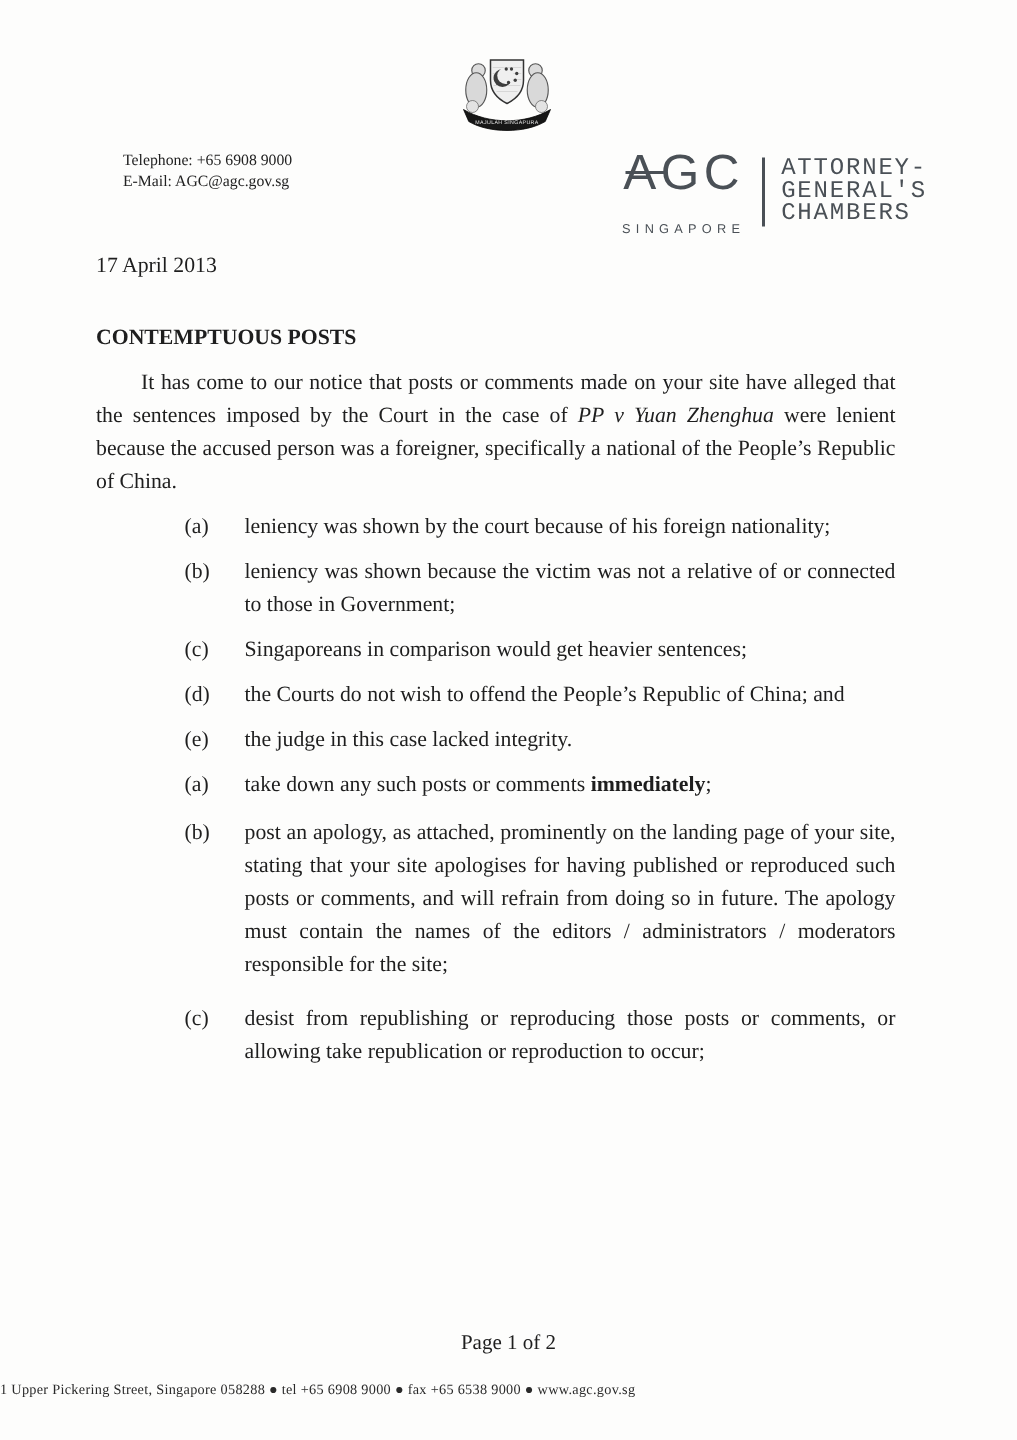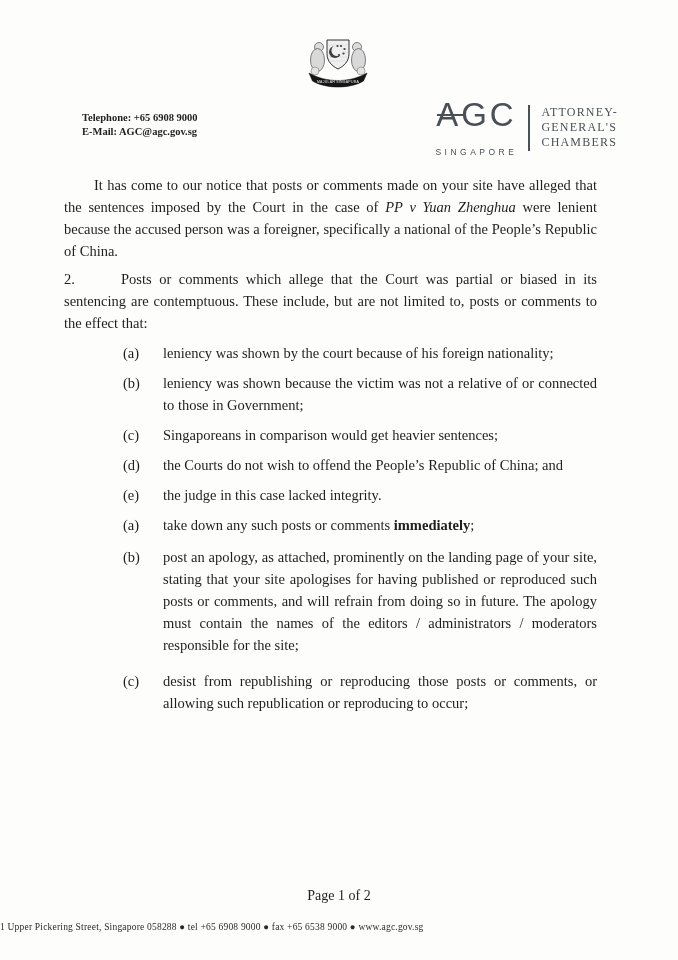--- a/index.html
+++ b/index.html
@@ -3,30 +3,30 @@
 <meta charset="utf-8">
 <style>
   html,body{margin:0;padding:0;background:#fff;}
   .page{
     position:relative;width:678px;height:960px;background:#fdfdfc;
     font-family:"Liberation Serif","DejaVu Serif",serif;color:#1e1e1e;
     overflow:hidden;
   }
   
   .crest{position:absolute;left:306px;top:34px;width:64px;height:62px;}
-  .contact{position:absolute;left:82px;top:111px;font-size:10.5px;line-height:14px;color:#222;font-weight:bold;}
+  .contact{position:absolute;left:82px;top:101px;font-size:10.5px;line-height:14px;color:#222;}
   .logo{position:absolute;top:98px;right:60px;display:flex;align-items:center;}
   .logo-left{display:flex;flex-direction:column;align-items:center;margin-right:11px;}
   .agc-word{position:relative;font-family:"Liberation Sans","DejaVu Sans",sans-serif;
     font-size:33px;line-height:33px;letter-spacing:3px;color:#4a5056;font-weight:400;}
   .agc-bar{position:absolute;left:1px;top:16px;width:27px;height:2px;background:#4a5056;}
   .logo-country{font-family:"Liberation Sans","DejaVu Sans",sans-serif;font-size:8.5px;
     letter-spacing:3.5px;color:#4a5056;margin-top:16px;}
   .logo-divider{width:2px;height:46px;background:#4a5056;margin-right:11px;}
-  .logo-name{font-family:Liberation Serif, serif;font-size:12px;
+  .logo-name{font-family:Liberation Mono, monospace;font-size:16px;
     line-height:15px;letter-spacing:1.2px;color:#4a5056;}
   
   .body-content{position:absolute;left:64px;right:81px;top:166px;font-size:14.5px;line-height:22px;}
   .date-line{margin:0;}
   .addressee{margin:34px 0 0 0;}
   .subject{margin:26px 0 0 0;font-weight:bold;}
   .para{margin:8px 0 0 0;text-align:justify;}
   .para-first{text-indent:30px;margin-top:8px;}
   .pnum{display:inline-block;width:57px;text-indent:0;}
   .numbered{margin-top:6px;}
@@ -91,26 +91,27 @@
     <div class="logo-divider"></div>
     <div class="logo-name">
       <div>ATTORNEY-</div>
       <div>GENERAL'S</div>
       <div>CHAMBERS</div>
     </div>
   </div>
 
   <div class="body-content">
 
+    <p class="date-line">17 April 2013</p>
 
 
+    <p class="subject">CONTEMPTUOUS POSTS</p>
 
     <p class="para para-first"><span class="seg-normal">It has come to our notice that posts or comments made on your site have alleged that the sentences imposed by the Court in the case of </span><span class="seg-italic">PP v Yuan Zhenghua</span><span class="seg-normal"> were lenient because the accused person was a foreigner, specifically a national of the People’s Republic of China.</span></p>
 
-    <p class="para numbered"><span class="pnum">2.</span><span>Posts or comments which allege that the Court was partial or biased in its sentencing are contemptuous. These include, but are not limited to, posts or comments to the effect that:</span></p>
 
     <div class="item">
       <span class="marker">(a)</span>
       <span class="itext"><span class="seg-normal">leniency was shown by the court because of his foreign nationality;</span></span>
     </div>
     <div class="item">
       <span class="marker">(b)</span>
       <span class="itext"><span class="seg-normal">leniency was shown because the victim was not a relative of or connected to those in Government;</span></span>
     </div>
     <div class="item">
@@ -130,21 +131,21 @@
     <div class="item">
       <span class="marker">(a)</span>
       <span class="itext"><span class="seg-normal">take down any such posts or comments </span><span class="seg-bold">immediately</span><span class="seg-normal">;</span></span>
     </div>
     <div class="item item-b3">
       <span class="marker">(b)</span>
       <span class="itext"><span class="seg-normal">post an apology, as attached, prominently on the landing page of your site, stating that your site apologises for having published or reproduced such posts or comments, and will refrain from doing so in future.  The apology must contain the names of the editors / administrators / moderators responsible for the site;</span></span>
     </div>
     <div class="item item-c3">
       <span class="marker">(c)</span>
-      <span class="itext"><span class="seg-normal">desist from republishing or reproducing  those posts or comments, or allowing such republication or reproducing to occur;</span></span>
+      <span class="itext"><span class="seg-normal">desist from republishing or reproducing  those posts or comments, or allowing take republication or reproduction to occur;</span></span>
     </div>
 
   </div>
 
   <div class="page-number">Page 1 of 2</div>
   <div class="footer-address">1 Upper Pickering Street, Singapore 058288 ● tel +65 6908 9000 ● fax +65 6538 9000 ● www.agc.gov.sg</div>
 
 </div>
 
 </body></html>

